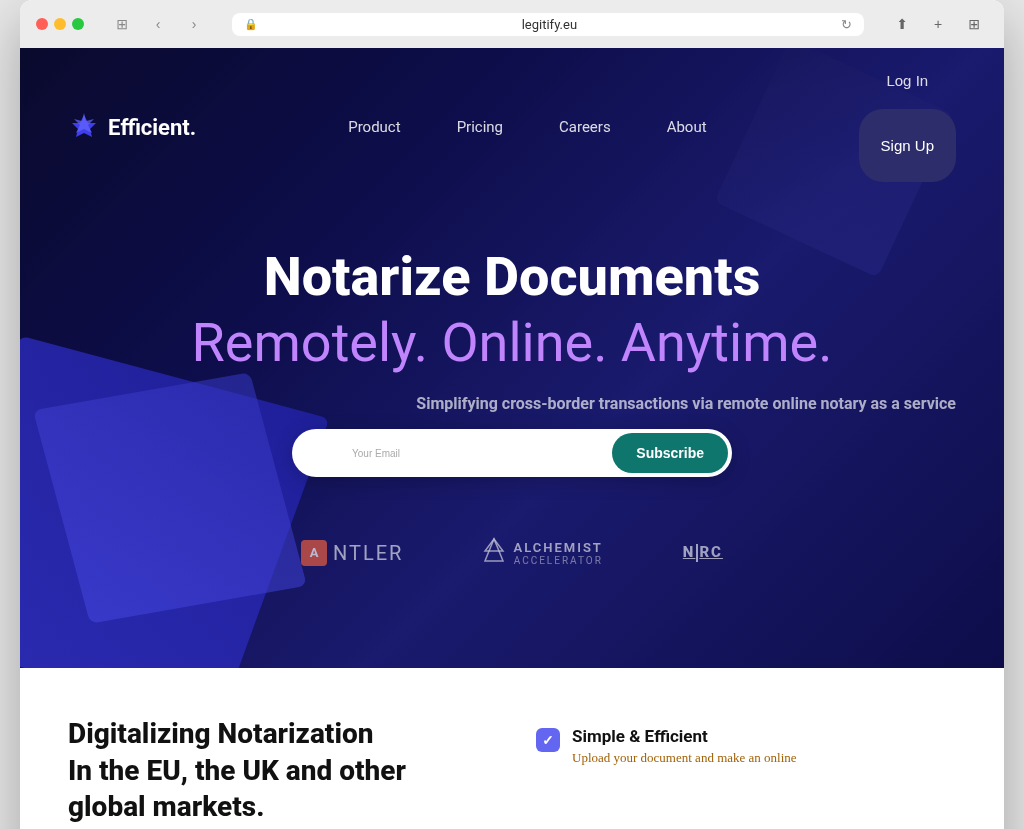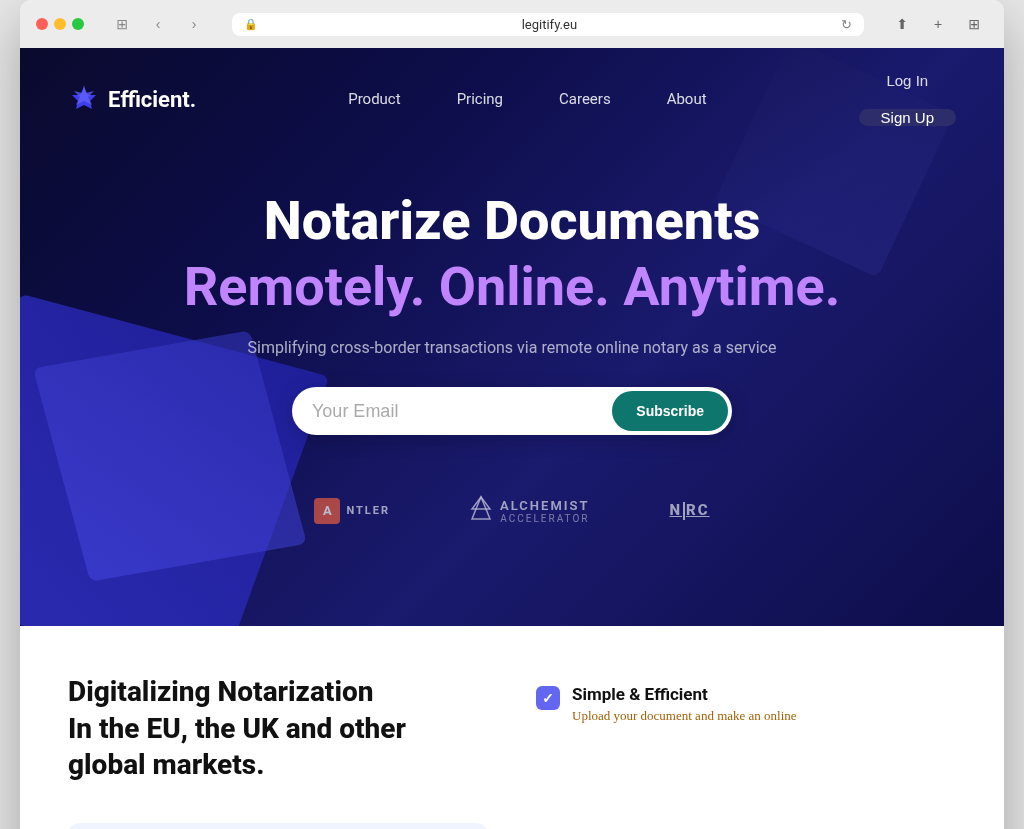--- a/index.html
+++ b/index.html
@@ -236,21 +236,21 @@
       font-size: 15px;
       cursor: pointer;
       background: none;
       border: none;
     }
 
     .btn-signup {
       background: #2d2d6b;
       color: white;
       border: none;
-      padding: 0 22px;
+      padding: 28px 22px;
       border-radius: 24px;
       font-size: 15px;
       font-weight: 500;
       cursor: pointer;
     }
 
     
     .hero-content {
       text-align: center;
       padding: 40px 48px 60px;
@@ -261,51 +261,53 @@
     .hero-title-white {
       font-size: 54px;
       font-weight: 800;
       color: white;
       line-height: 1.15;
       margin-bottom: 4px;
     }
 
     .hero-title-purple {
       font-size: 54px;
-      font-weight: 700;
+      font-weight: 400;
       color: #c084fc;
       line-height: 1.15;
       margin-bottom: 20px;
     }
 
     .hero-subtitle {
       color: rgba(255,255,255,0.65);
       font-size: 16px;
-      margin-bottom: 30px;
-      font-weight: 400;
+      margin-bottom: 16px;
+      font-weight: 700;
+      text-align: right;
     }
 
     .email-form {
       display: flex;
       align-items: center;
       max-width: 440px;
       margin: 0 auto 60px;
       background: white;
       border-radius: 28px;
       padding: 4px 4px 4px 20px;
       box-shadow: 0 4px 20px rgba(0,0,0,0.2);
     }
 
     .email-input {
       flex: 1;
       border: none;
       outline: none;
-      font-size: 18px;
+      font-size: 10px;
       color: #333;
       background: transparent;
+      margin-left: 40px;
     }
 
     .email-input::placeholder { color: #aaa; }
 
     .btn-subscribe {
       background: #0f766e;
       color: white;
       border: none;
       padding: 12px 24px;
       border-radius: 24px;
@@ -348,22 +350,22 @@
       display: flex;
       align-items: center;
       justify-content: center;
       color: white;
       font-weight: 700;
       font-size: 13px;
     }
 
     .antler-text {
       color: rgba(255,255,255,0.85);
-      font-size: 11px;
-      font-weight: 700;
+      font-size: 20px;
+      font-weight: 400;
       letter-spacing: 2px;
       text-transform: uppercase;
     }
 
     .alchemist-logo {
       display: flex;
       align-items: center;
       gap: 8px;
     }
 

